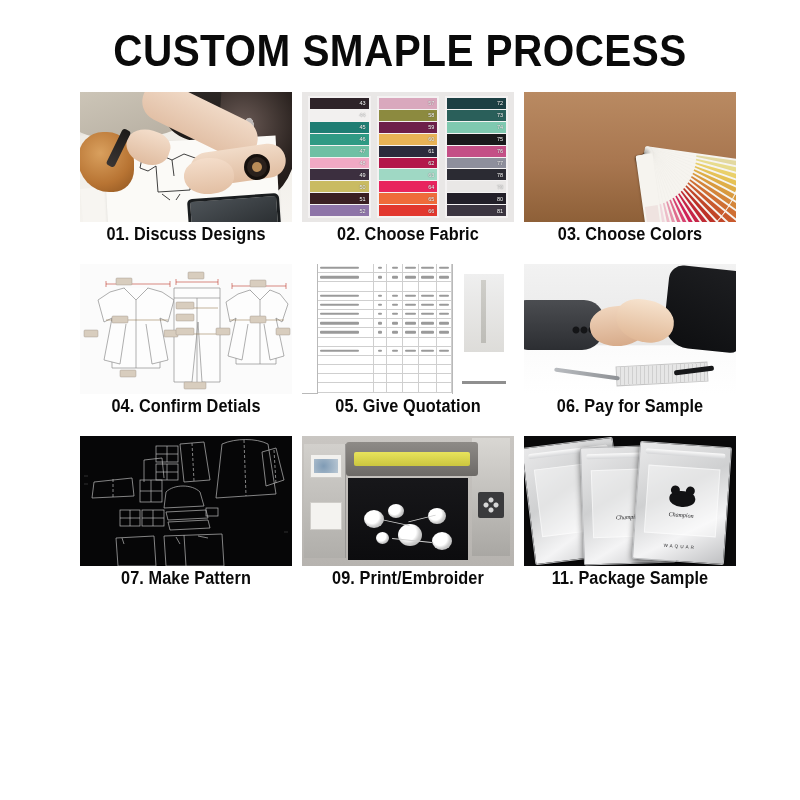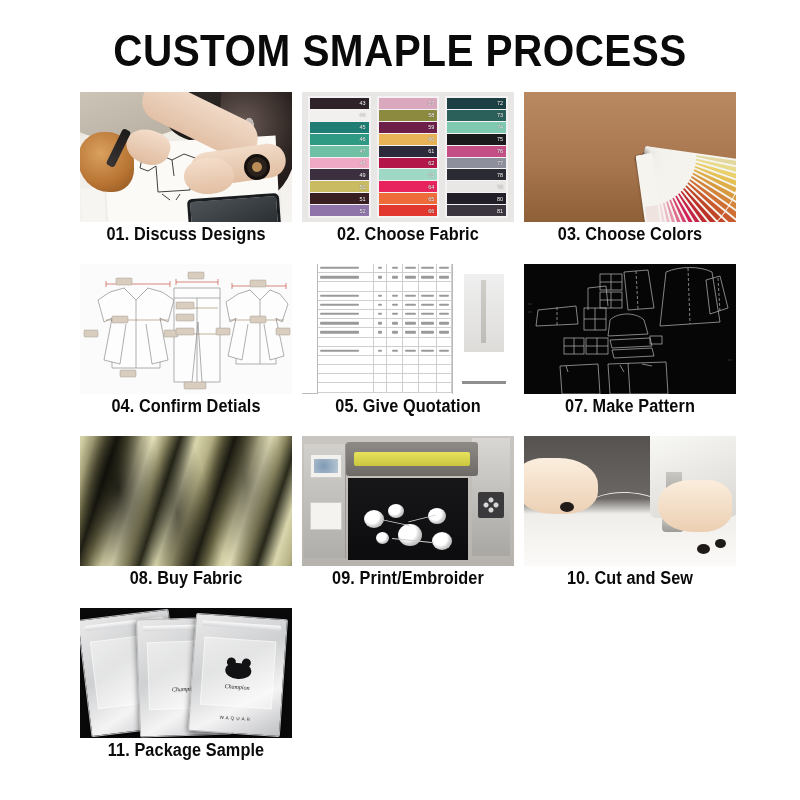--- a/index.html
+++ b/index.html
@@ -943,20 +943,34 @@
           </div>
           <div class="side">
             <div class="figure"></div>
             <div class="sidecap"></div>
           </div>
         </div>
       </div>
       <div class="caption">05. Give Quotation</div>
     </div>
 
+    <div class="cell">
+      <div class="thumb">
+        <div class="scene s6">
+          <div class="sleeveL"></div>
+          <div class="sleeveR"></div>
+          <div class="handL"></div>
+          <div class="handR"></div>
+          <div class="notebook"></div>
+          <div class="penA"></div>
+          <div class="penB"></div>
+        </div>
+      </div>
+      <div class="caption">06. Pay for Sample</div>
+    </div>
 
     <div class="cell">
       <div class="thumb">
         <div class="scene s7">
           <svg viewBox="0 0 212 130">
             <g fill="none" stroke="#b9b9b9" stroke-width="0.7">
               <path d="M14 46 L52 42 L54 60 L12 62 Z"></path>
               <path d="M33 43 L33 61" stroke-dasharray="3 2"></path>
               <rect x="60" y="44" width="22" height="22"></rect>
               <path d="M60 55 L82 55"></path>
@@ -995,26 +1009,20 @@
               <path d="M4 40 L8 40"></path>
                 <path d="M4 48 L8 48"></path>
               <path d="M204 96 L208 96"></path>
             </g>
           </svg>
         </div>
       </div>
       <div class="caption">07. Make Pattern</div>
     </div>
 
-    <div class="cell">
-      <div class="thumb">
-        <div class="scene s8"></div>
-      </div>
-      <div class="caption">08. Buy Fabric</div>
-    </div>
 
     <div class="cell">
       <div class="thumb">
         <div class="scene s9">
           <div class="rack"></div>
           <div class="card1"></div>
           <div class="card2"></div>
           <div class="right-panel"></div>
           <div class="machtop"></div>
           <div class="bar"></div>
@@ -1029,36 +1037,20 @@
             <div class="fl" style="left:18px; top:30px; width:13px; height:12px;"></div>
             <div class="stem" style="left:22px; top:20px; width:30px; transform:rotate(12deg);"></div>
             <div class="stem" style="left:50px; top:16px; width:28px; transform:rotate(-14deg);"></div>
             <div class="stem" style="left:34px; top:38px; width:40px; transform:rotate(6deg);"></div>
           </div>
         </div>
       </div>
       <div class="caption">09. Print/Embroider</div>
     </div>
 
-    <div class="cell">
-      <div class="thumb">
-        <div class="scene s10">
-          <div class="mach"></div>
-          <div class="neck"></div>
-          <div class="foot"></div>
-          <div class="thread"></div>
-          <div class="handL"></div>
-          <div class="nailL"></div>
-          <div class="handR"></div>
-          <div class="nailR"></div>
-          <div class="nailR2"></div>
-        </div>
-      </div>
-      <div class="caption">10. Cut and Sew</div>
-    </div>
 
     <div class="cell">
       <div class="thumb">
         <div class="scene s11">
           <div class="bag b1">
             <div class="win"></div>
           </div>
           <div class="bag b2">
             <div class="win"></div>
             <div class="brand">Champion</div>

